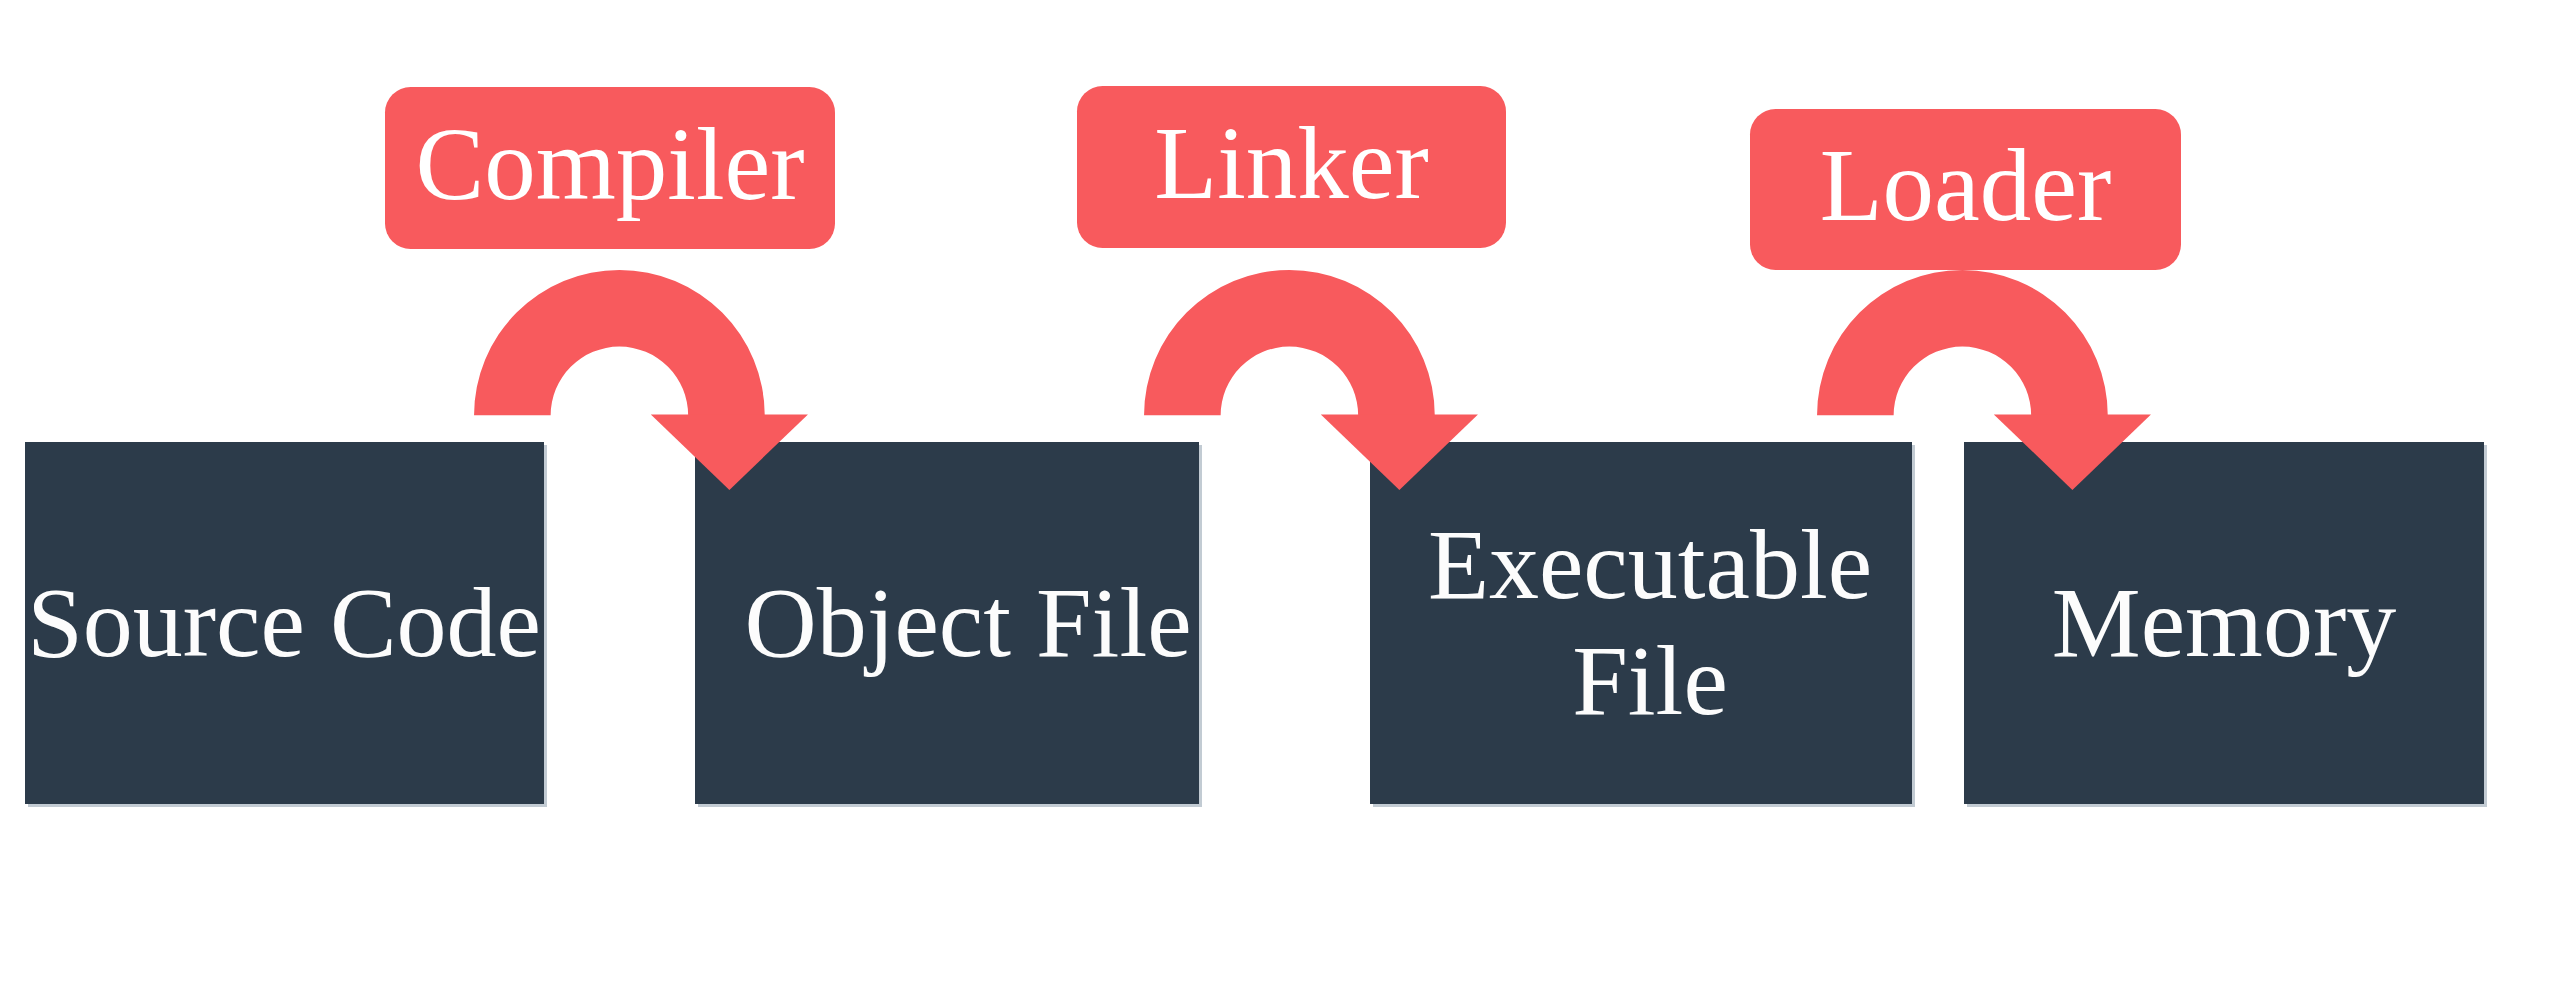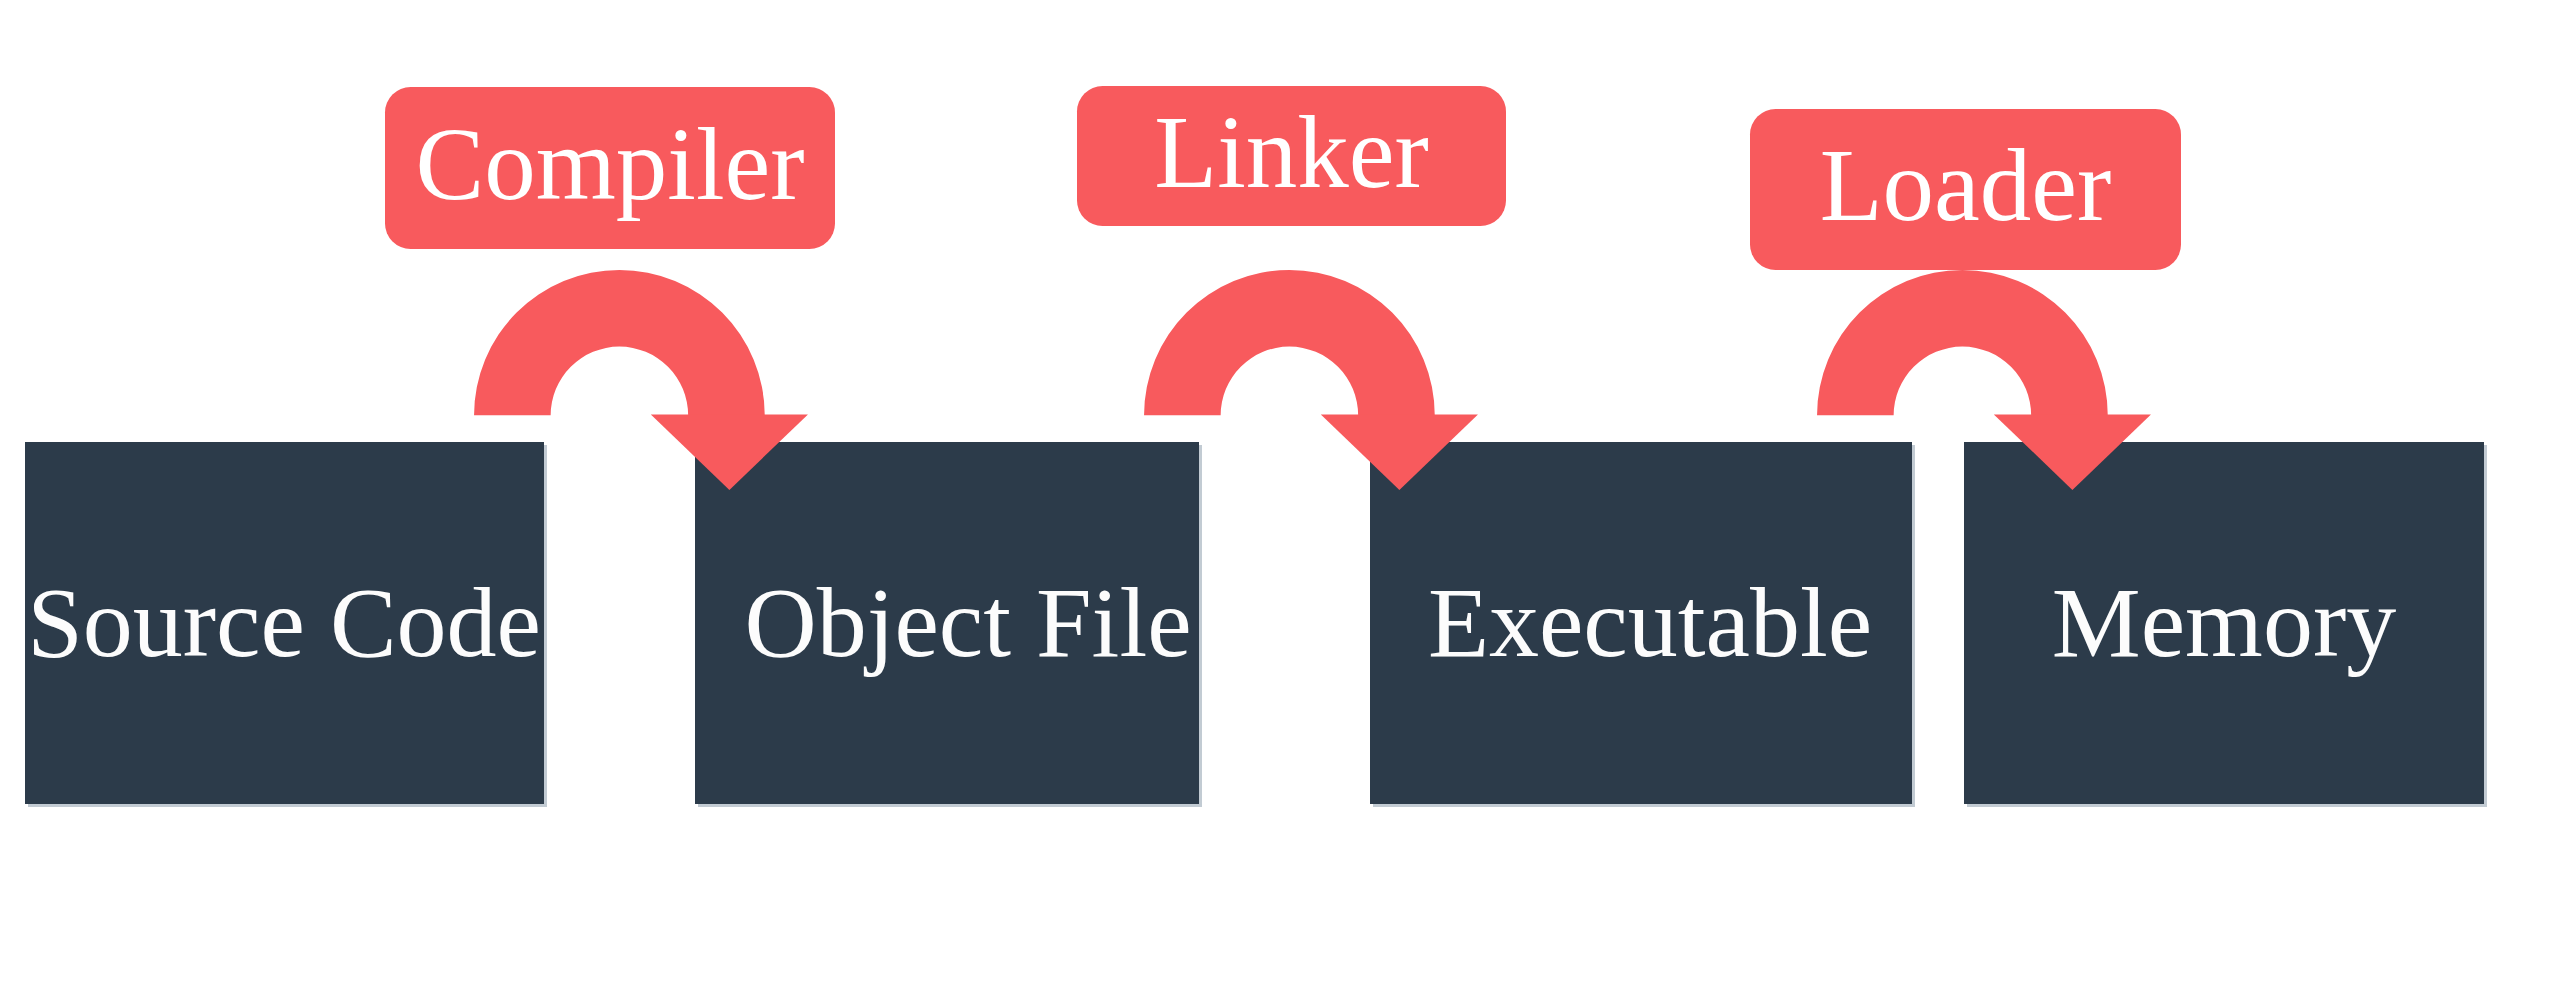--- a/index.html
+++ b/index.html
@@ -63,21 +63,21 @@
   .flow-arrow svg { display: block; width: 100%; height: 100%; }
 </style>
 </head>
 <body>
 
 <div id="stage">
 
   <div class="process-pill" style="left:385px; top:87px; width:450px; height:162px;justify-content:center;">
     <span class="pill-label">Compiler</span>
   </div>
-  <div class="process-pill" style="left:1077px; top:86px; width:429px; height:140px;">
+  <div class="process-pill" style="left:1077px; top:86px; width:429px; height:162px;">
     <span class="pill-label">Linker</span>
   </div>
   <div class="process-pill" style="left:1750px; top:85px; width:431px; height:161px;margin-top:24px;">
     <span class="pill-label">Loader</span>
   </div>
 
   <div class="flow-arrow" style="left:474px;">
     <svg viewBox="0 0 340 224">
       <path d="M0,148 A148,148 0 0 1 296,148 L218,148 A70,70 0 0 0 78,148 Z" fill="#f85a5d"></path>
       <path d="M180,147 L340,147 L260,224 Z" fill="#f85a5d"></path>
@@ -104,20 +104,21 @@
   </div>
   <div class="stage-box" style="left:695px; width:462px;padding-left:42px;">
     <div class="box-label">
       <span>Object File</span>
       <span></span>
     </div>
   </div>
   <div class="stage-box" style="left:1370px; width:524px;padding-left:18px;">
     <div class="box-label">
       <span>Executable</span>
+      <span>File</span>
     </div>
   </div>
   <div class="stage-box" style="left:1964px; width:520px;">
     <div class="box-label">
       <span>Memory</span>
       <span></span>
     </div>
   </div>
 
 </div>

